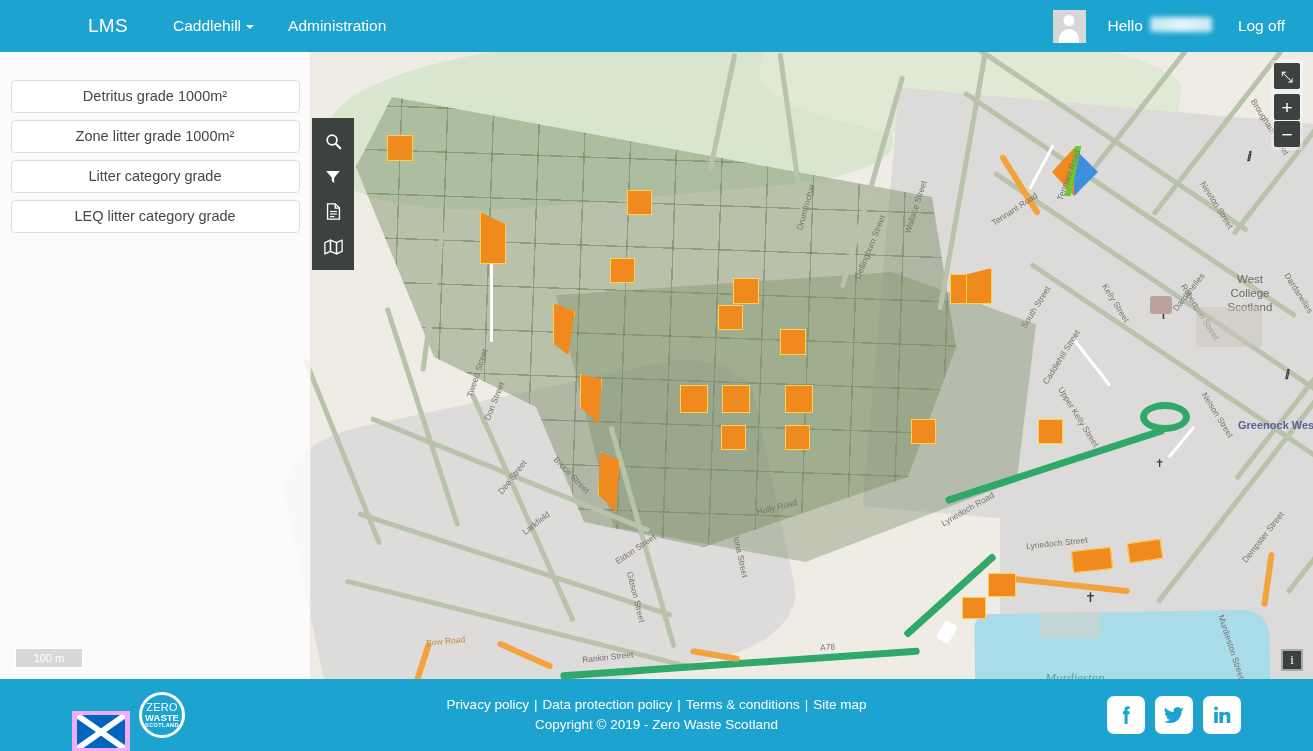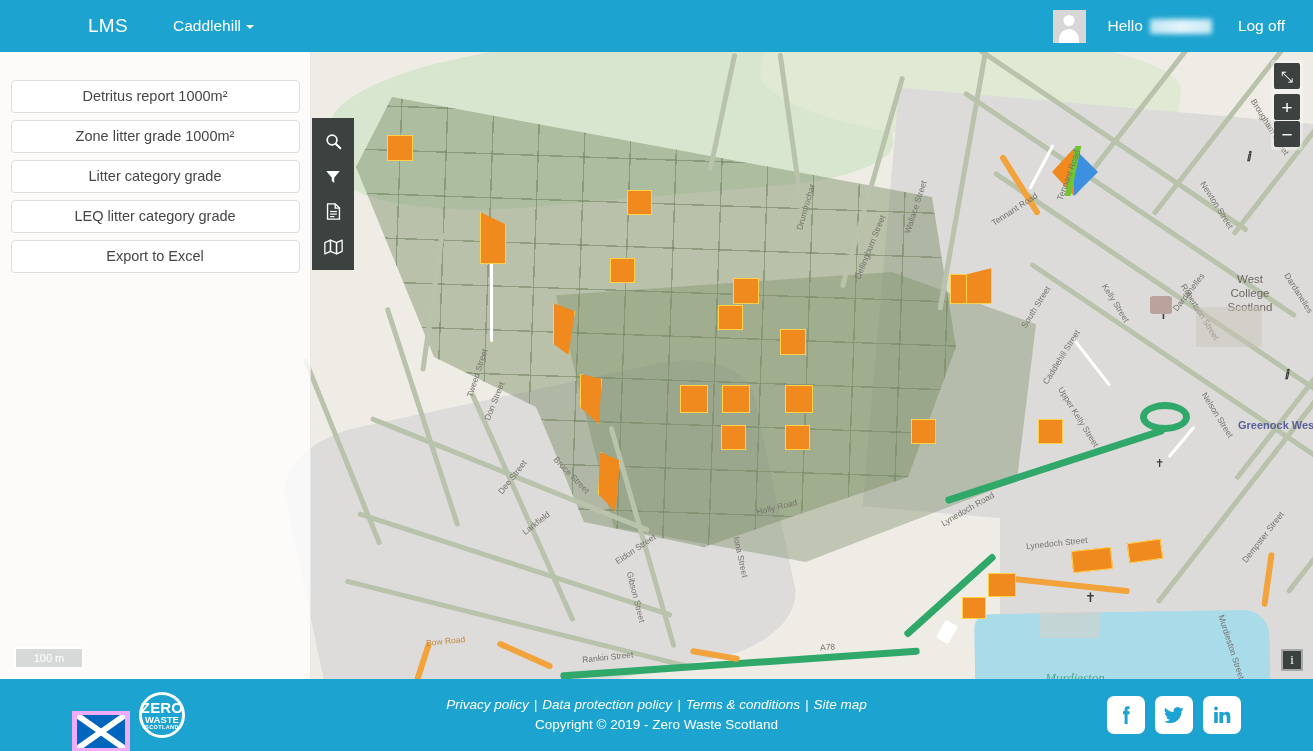--- a/index.html
+++ b/index.html
@@ -49,21 +49,21 @@
     width:11px; height:11px; border-radius:50%;
     background:#ffffff; transform: translateX(-50%);
   }
   .avatar::after {
     content:''; position:absolute; left:50%; top:19px;
     width:20px; height:16px; border-radius: 10px 10px 0 0;
     background:#ffffff; transform: translateX(-50%);
   }
   .hello {
     color:#ffffff; font-size:15.5px; margin-right: 26px; cursor:pointer;
-    display:flex; align-items:center; white-space: nowrap;
+    display:flex; align-items:flex-start; white-space: nowrap;
   }
   .hello-name {
     display:inline-block; margin-left:7px; min-width: 62px; height: 15px;
     background: linear-gradient(90deg,#bfe6f3,#e6f5fb,#c9e9f5);
     border-radius: 2px; filter: blur(2.6px); color: transparent;
     overflow:hidden;
   }
   .logoff { color:#ffffff; font-size:15.5px; cursor:pointer; white-space: nowrap; }
 
   
@@ -243,28 +243,28 @@
   .gov-text { font-size:10.5px; color:#222; font-weight:bold; letter-spacing:-.2px; }
   .zws-logo {
     width:52px; height:52px; background:#1ca3cf;
     display:flex; align-items:center; justify-content:center;
   }
   .zws-circle {
     width:46px; height:46px; border-radius:50%; border:3px solid #ffffff;
     display:flex; flex-direction:column; align-items:center; justify-content:center;
     color:#ffffff; line-height:1;
   }
-  .zws-l1 { font-size:15px; font-weight:bold; letter-spacing:.2px; }
+  .zws-l1 { font-size:11px; font-weight:normal; letter-spacing:.2px; }
   .zws-l2 { font-size:9.5px; font-weight:bold; }
   .zws-l3 { font-size:5.5px; font-weight:bold; letter-spacing:.4px; }
 
   .footer-center {
     position:absolute; left:0; right:0; text-align:center; color:#ffffff;
   }
-  .footer-links { font-size:13.5px; line-height:20px;font-style:italic; }
+  .footer-links { font-size:13.5px; line-height:20px; }
   .footer-links a { color:#ffffff; text-decoration:none; cursor:pointer; }
   .footer-sep { margin: 0 5px; }
   .footer-copy { font-size:13.5px; line-height:20px; }
 
   .social { margin-left:auto; margin-right:72px; display:flex; gap:10px; z-index:2; }
   .social-btn {
     width:38px; height:38px; background:#ffffff; border-radius:7px;
     display:flex; align-items:center; justify-content:center; cursor:pointer;
   }
   .social-btn svg { display:block; }
@@ -272,20 +272,23 @@
 </head>
 <body>
 
 <div id="app">
 
   <div class="navbar">
     <div class="brand">LMS</div>
 
     <div class="nav-link">
       <span>Caddlehill</span><span class="caret"></span>
+    </div>
+    <div class="nav-link">
+      <span>Administration</span>
     </div>
 
     <div class="nav-right">
       <div class="avatar"></div>
       <div class="hello">
         <span>Hello</span>
         <span class="hello-name"></span>
       </div>
       <div class="logoff">Log off</div>
     </div>
@@ -463,25 +466,24 @@
         <div class="zoom-btn" style="margin-top:1px;">−</div>
       </div>
     </div>
 
     <div class="scalebar">100 m</div>
     <div class="attrib">i</div>
   </div>
 
   <div class="reports-panel">
     <div>
-      <button class="rpt-btn">Detritus report 1000m²</button>
+      <button class="rpt-btn">Detritus grade 1000m²</button>
       <button class="rpt-btn">Zone litter grade 1000m²</button>
       <button class="rpt-btn">Litter category grade</button>
       <button class="rpt-btn">LEQ litter category grade</button>
-      <button class="rpt-btn">Export to Excel</button>
     </div>
   </div>
 
   <div class="footer">
     <div class="footer-logos">
       <div class="gov-logo">
         <div class="saltire"></div>
         <div class="gov-text">gov.scot</div>
       </div>
       <div class="zws-logo">

